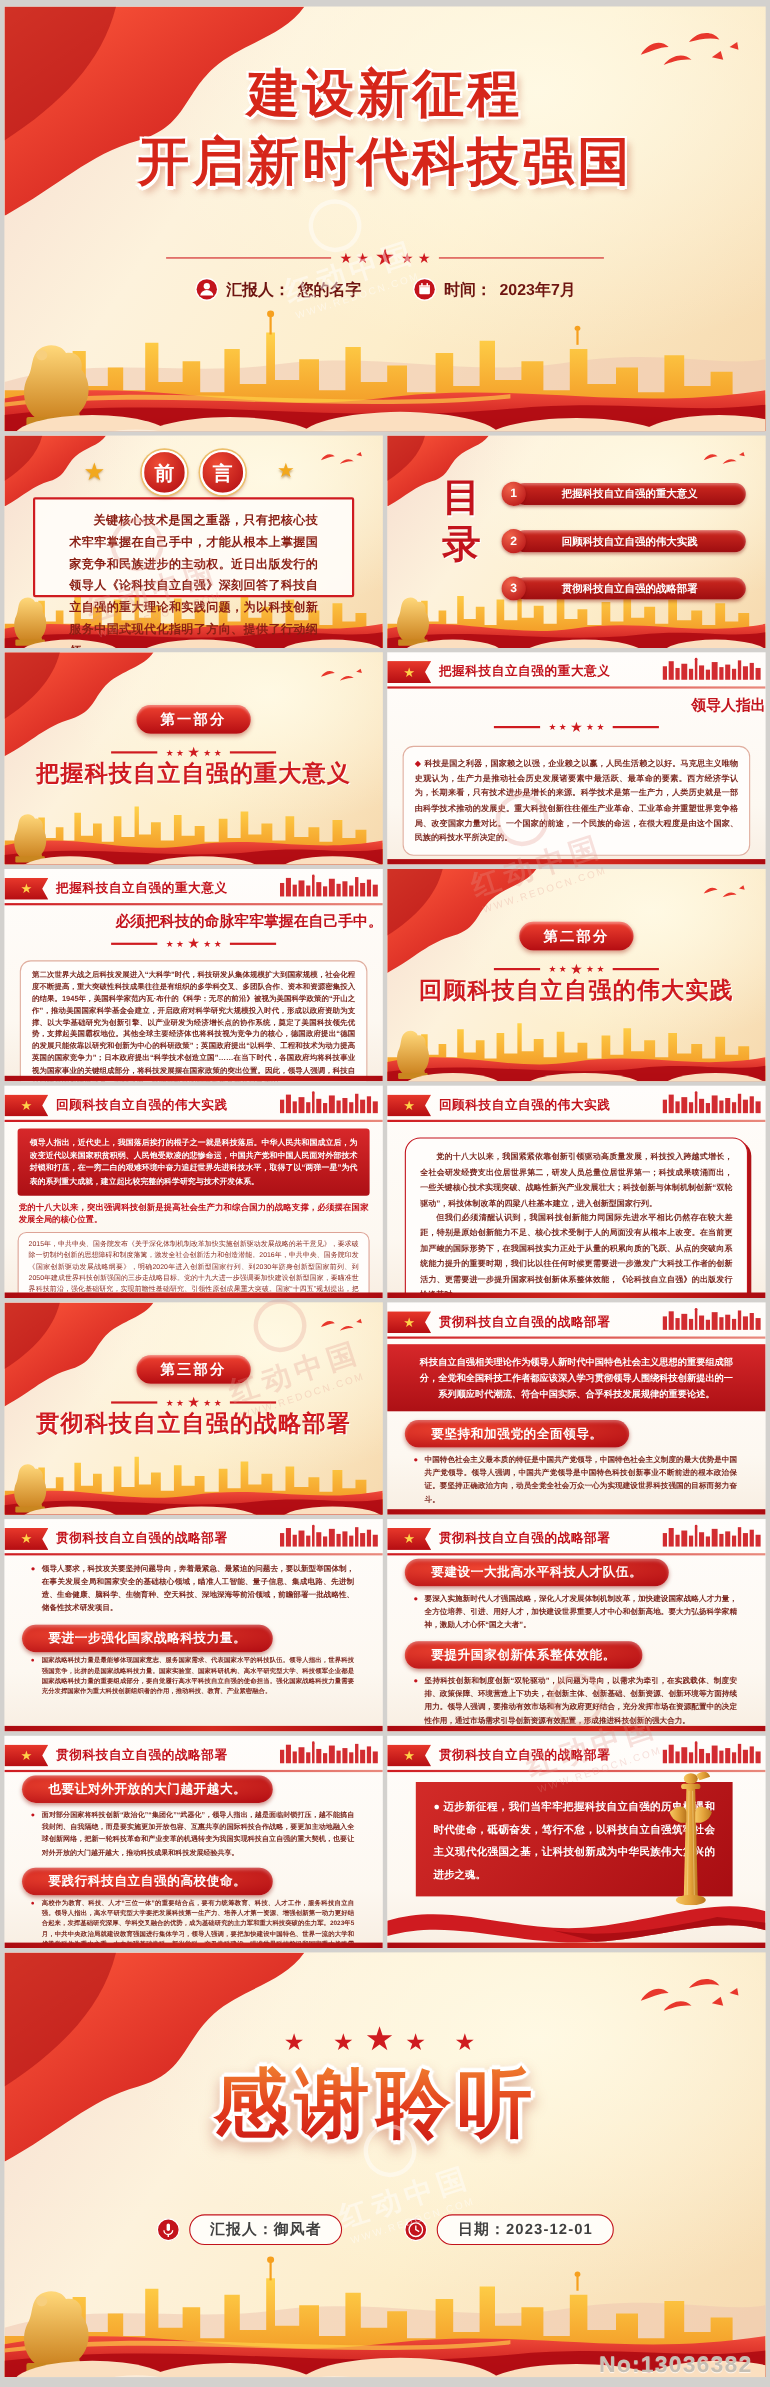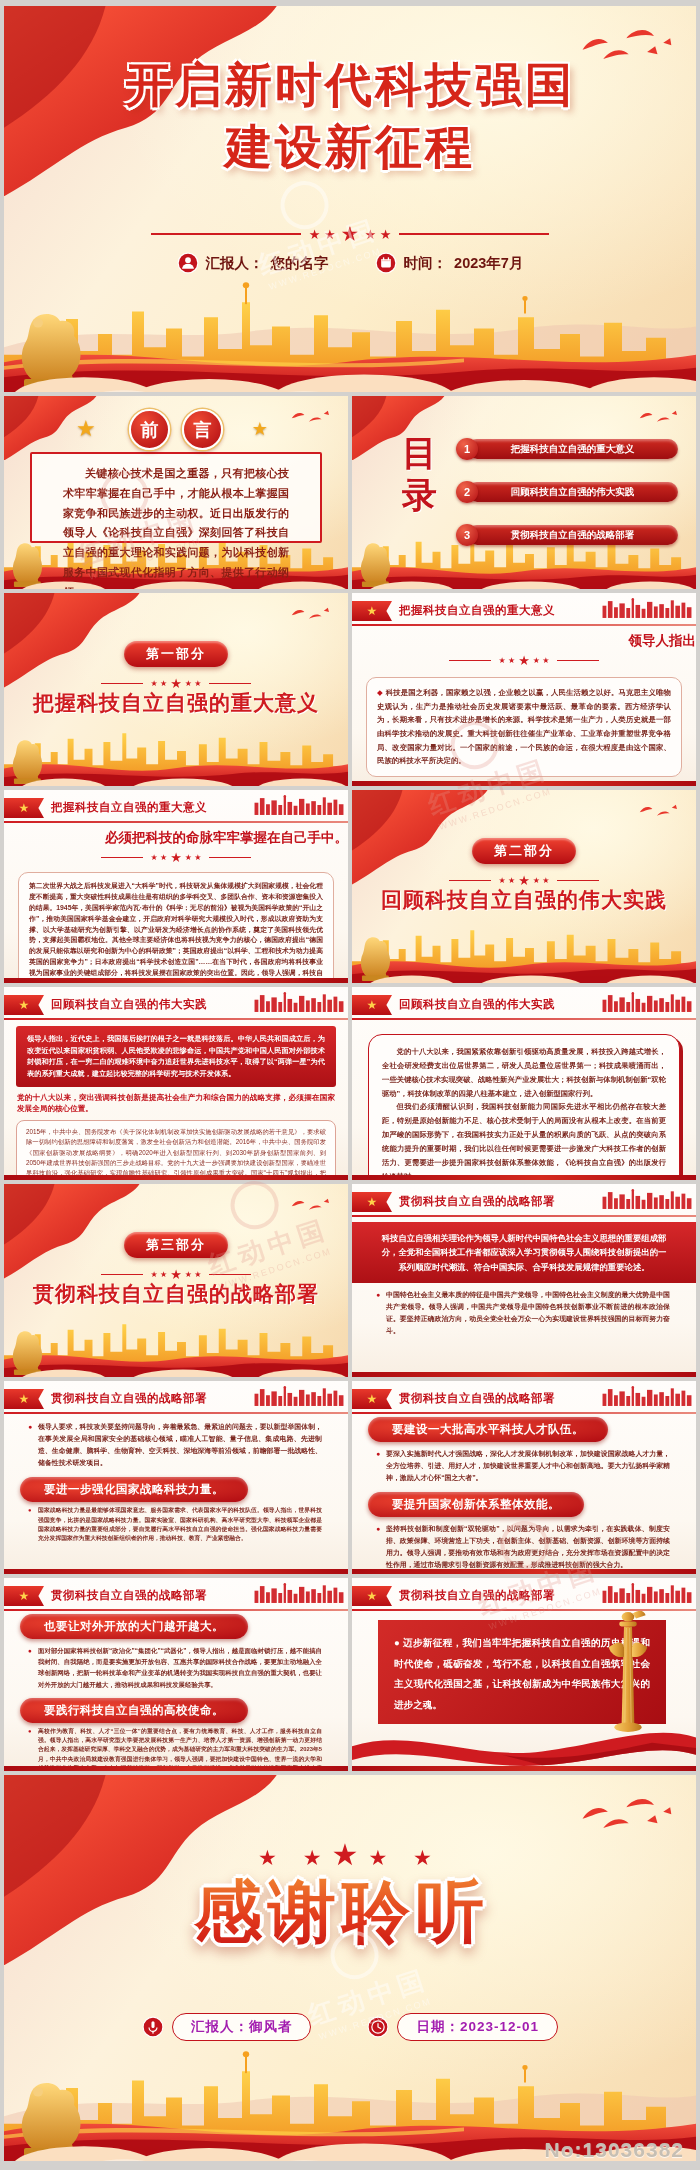--- a/index.html
+++ b/index.html
@@ -128,21 +128,21 @@
   .thx-stars{position:absolute;top:62px;left:0;right:0;text-align:center;z-index:3;color:#cf1b20;
     font-size:21px;letter-spacing:10px;}
   .thx-stars .bigstar{font-size:30px;}
   .thx-title{position:absolute;top:92px;left:0;right:16px;text-align:center;z-index:3;
     font-size:68px;font-weight:900;letter-spacing:6px;color:#e2391b;
     background:linear-gradient(180deg,#f08030 10%,#e23a1c 55%,#c81414 95%);
     -webkit-background-clip:text;background-clip:text;-webkit-text-fill-color:transparent;
     filter:drop-shadow(2px 2px 0 #fff) drop-shadow(-2px -2px 0 #fff) drop-shadow(2px -2px 0 #fff) drop-shadow(-2px 2px 0 #fff) drop-shadow(0 6px 6px rgba(160,30,10,.3));}
   .thx-info{position:absolute;top:238px;left:0;right:0;display:flex;justify-content:center;gap:56px;z-index:3;}
   .thx-item{display:flex;align-items:center;gap:8px;}
-  .thx-pill{border:1.5px solid #c3131c;border-radius:999px;background:#fffdf8;color:#a21caf;
+  .thx-pill{border:1.5px solid #c3131c;border-radius:999px;background:#fffdf8;color:#404040;
     font-weight:bold;font-size:13.5px;padding:4px 18px;letter-spacing:1px;}
 
   
   .wm{position:absolute;transform:rotate(-18deg);text-align:center;pointer-events:none;z-index:50;color:rgba(255,255,255,.46);}
   .wm::before{content:"";display:block;width:40px;height:40px;border:4px solid rgba(255,255,255,.46);
     border-radius:50%;margin:0 auto 3px;}
   .wm-logo{font-size:26px;font-weight:bold;letter-spacing:5px;white-space:nowrap;}
   .wm-site{font-size:9px;letter-spacing:2px;}
   .wm.pink{color:rgba(225,150,140,.28);}
   .wm.pink::before{border-color:rgba(225,150,140,.28);}
@@ -168,22 +168,22 @@
     <svg class="birds-tr" viewBox="0 0 90 40">
       <g fill="#e8372c">
         <path d="M10,18 C16,8 26,6 32,12 C24,12 18,16 10,18 Z"></path>
         <path d="M28,26 C34,18 44,16 50,22 C42,21 34,24 28,26 Z"></path>
         <path d="M48,8 C54,0 66,-2 72,6 C64,4 56,6 48,8 Z"></path>
         <path d="M66,20 l7,-5 l2,7 z"></path>
           <path d="M80,12 l6,-4 l1,6 z"></path>
       </g>
     </svg>
     <div class="cover-title">
+      <div>建设新征程</div>
       <div>开启新时代科技强国</div>
-      <div>建设新征程</div>
     </div>
     <div class="starline cover-starline">
       <span class="rule"></span>
       <span class="stars">
           <span>★ ★</span>
           <b class="bigstar">★</b>
           <span>★ ★</span>
         </span>
       <span class="rule"></span>
     </div>
@@ -646,20 +646,21 @@
             <rect x="91" y="3" width="4" height="23"></rect>
             <rect x="97" y="10" width="6" height="16"></rect>
             <rect x="105" y="6" width="5" height="20"></rect>
             <rect x="112" y="12" width="6" height="14"></rect>
             <circle cx="41.5" cy="1.6" r="1.6"></circle>
           </g>
       </svg>
       <div class="hdr-rule"></div>
       <div class="cbody">
         <div class="hl-box wide">科技自立自强相关理论作为领导人新时代中国特色社会主义思想的重要组成部分，全党和全国科技工作者都应该深入学习贯彻领导人围绕科技创新提出的一系列顺应时代潮流、符合中国实际、合乎科技发展规律的重要论述。</div>
+        <div><span class="pill-lg">要坚持和加强党的全面领导。</span></div>
         <div class="blt"><span class="bullet">●</span><span>中国特色社会主义最本质的特征是中国共产党领导，中国特色社会主义制度的最大优势是中国共产党领导。领导人强调，中国共产党领导是中国特色科技创新事业不断前进的根本政治保证。要坚持正确政治方向，动员全党全社会万众一心为实现建设世界科技强国的目标而努力奋斗。</span></div>
       </div>
       <div class="red-strip"></div>
     </div>
   </div>
 
   <div class="row">
     <div class="slide half paper">
       <div class="hdr-flag">
           <span>★</span>

